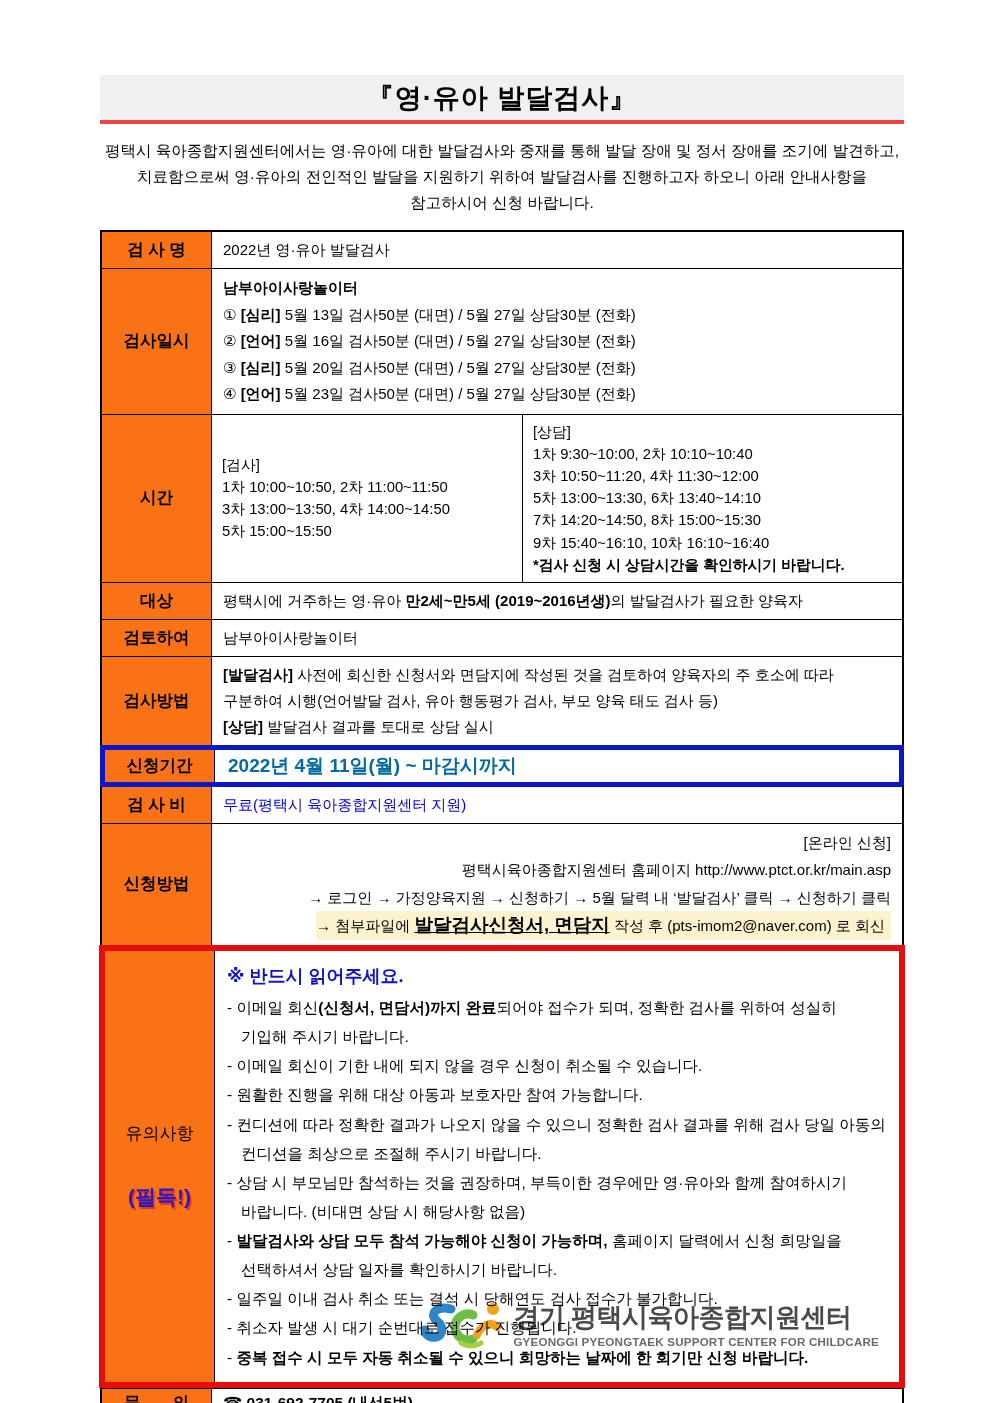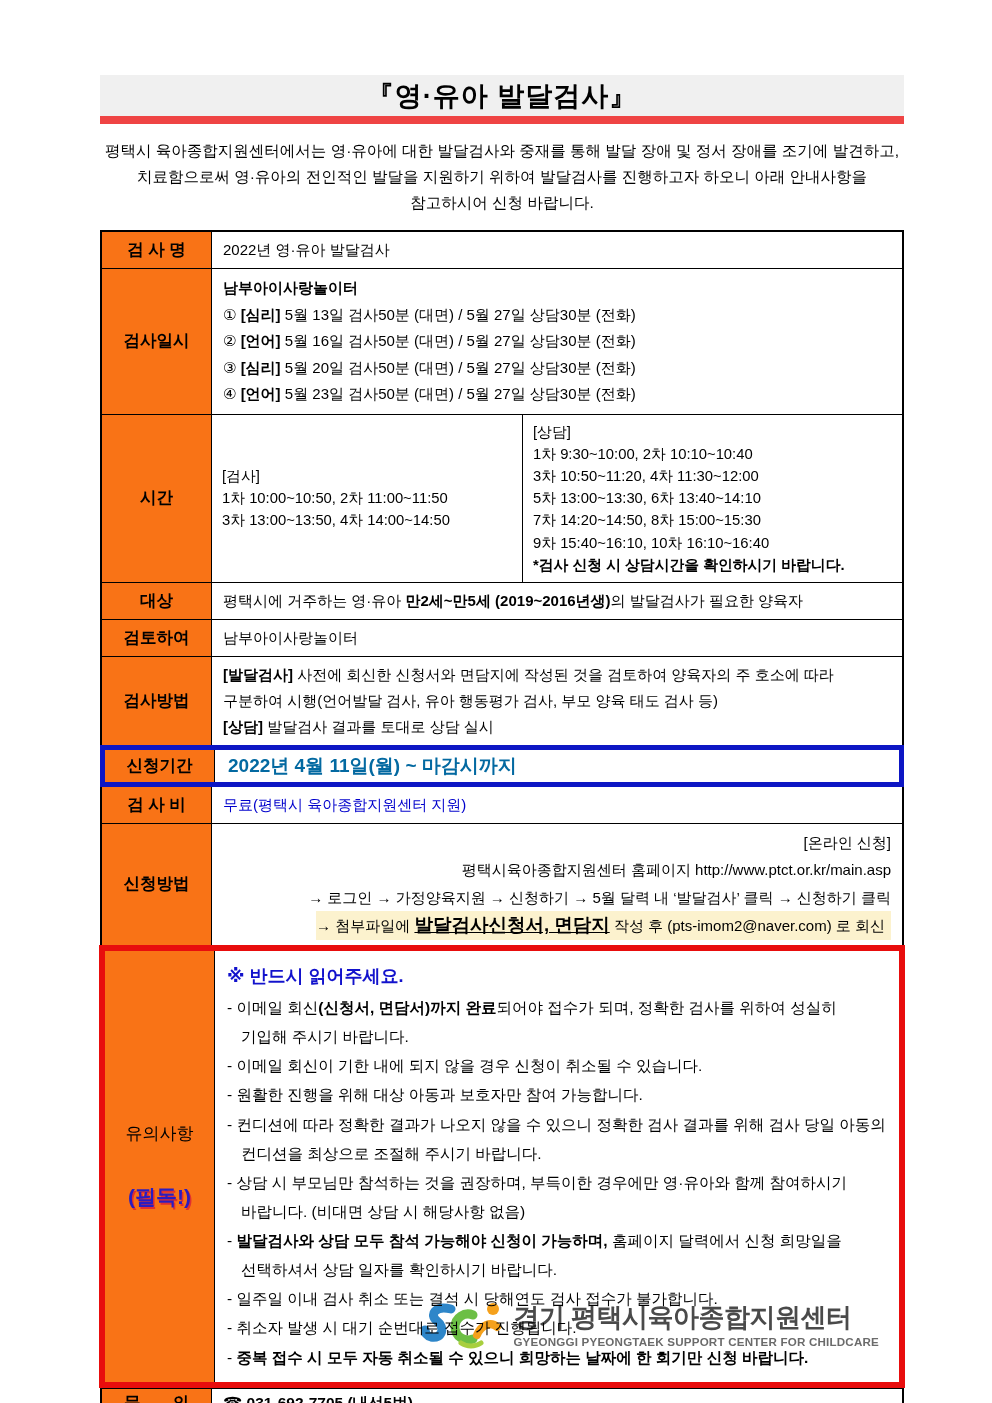--- a/index.html
+++ b/index.html
@@ -4,21 +4,21 @@
 <style>
   * { margin: 0; padding: 0; box-sizing: border-box; }
   html, body { background: #ffffff; }
   body { font-family: "Liberation Sans", "DejaVu Sans", sans-serif; color: #000; }
   .page { position: relative; width: 992px; height: 1403px; background: #fff; overflow: hidden; }
   .content { position: absolute; left: 100px; top: 75px; width: 804px; }
 
   
   .title-bar {
     background: #f0f0f0;
-    border-bottom: 8px solid #ef4444;
+    border-bottom: 4px solid #ef4444;
     height: 49px;
     display: flex; align-items: center; justify-content: center;
     font-size: 27px; font-weight: 800; letter-spacing: 1px;
   }
   .intro {
     margin-top: 14px;
     font-size: 15.5px; line-height: 1.68;
     text-align: center; word-break: keep-all;
     font-weight: 500;
   }
@@ -113,20 +113,21 @@
         </div>
       </div>
 
       <div class="row row-time" style="min-height:135px">
         <div class="lbl">시간</div>
         <div class="val">
           <div class="time-left">
             <div>[검사]</div>
             <div>1차 10:00~10:50, 2차 11:00~11:50</div>
             <div>3차 13:00~13:50, 4차 14:00~14:50</div>
+            <div>5차 15:00~15:50</div>
           </div>
           <div class="time-right">
             <div>[상담]</div>
             <div>1차 9:30~10:00, 2차 10:10~10:40</div>
             <div>3차 10:50~11:20, 4차 11:30~12:00</div>
             <div>5차 13:00~13:30, 6차 13:40~14:10</div>
             <div>7차 14:20~14:50, 8차 15:00~15:30</div>
             <div>9차 15:40~16:10, 10차 16:10~16:40</div>
             <div class="time-note">*검사 신청 시 상담시간을 확인하시기 바랍니다.</div>
           </div>

